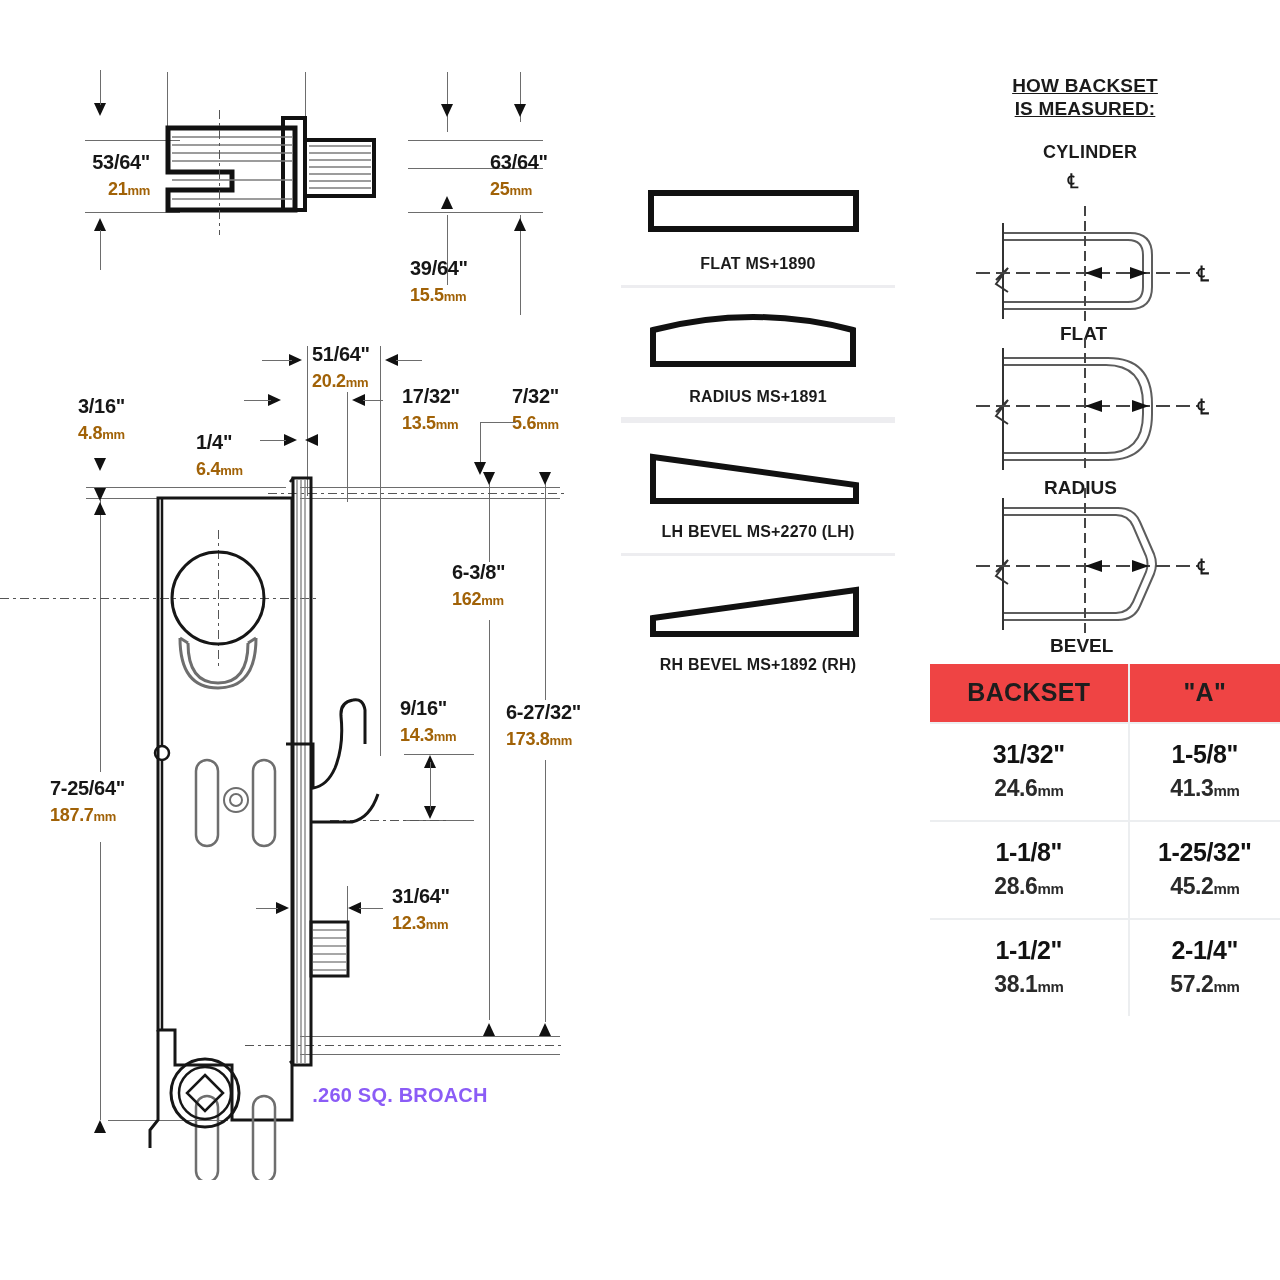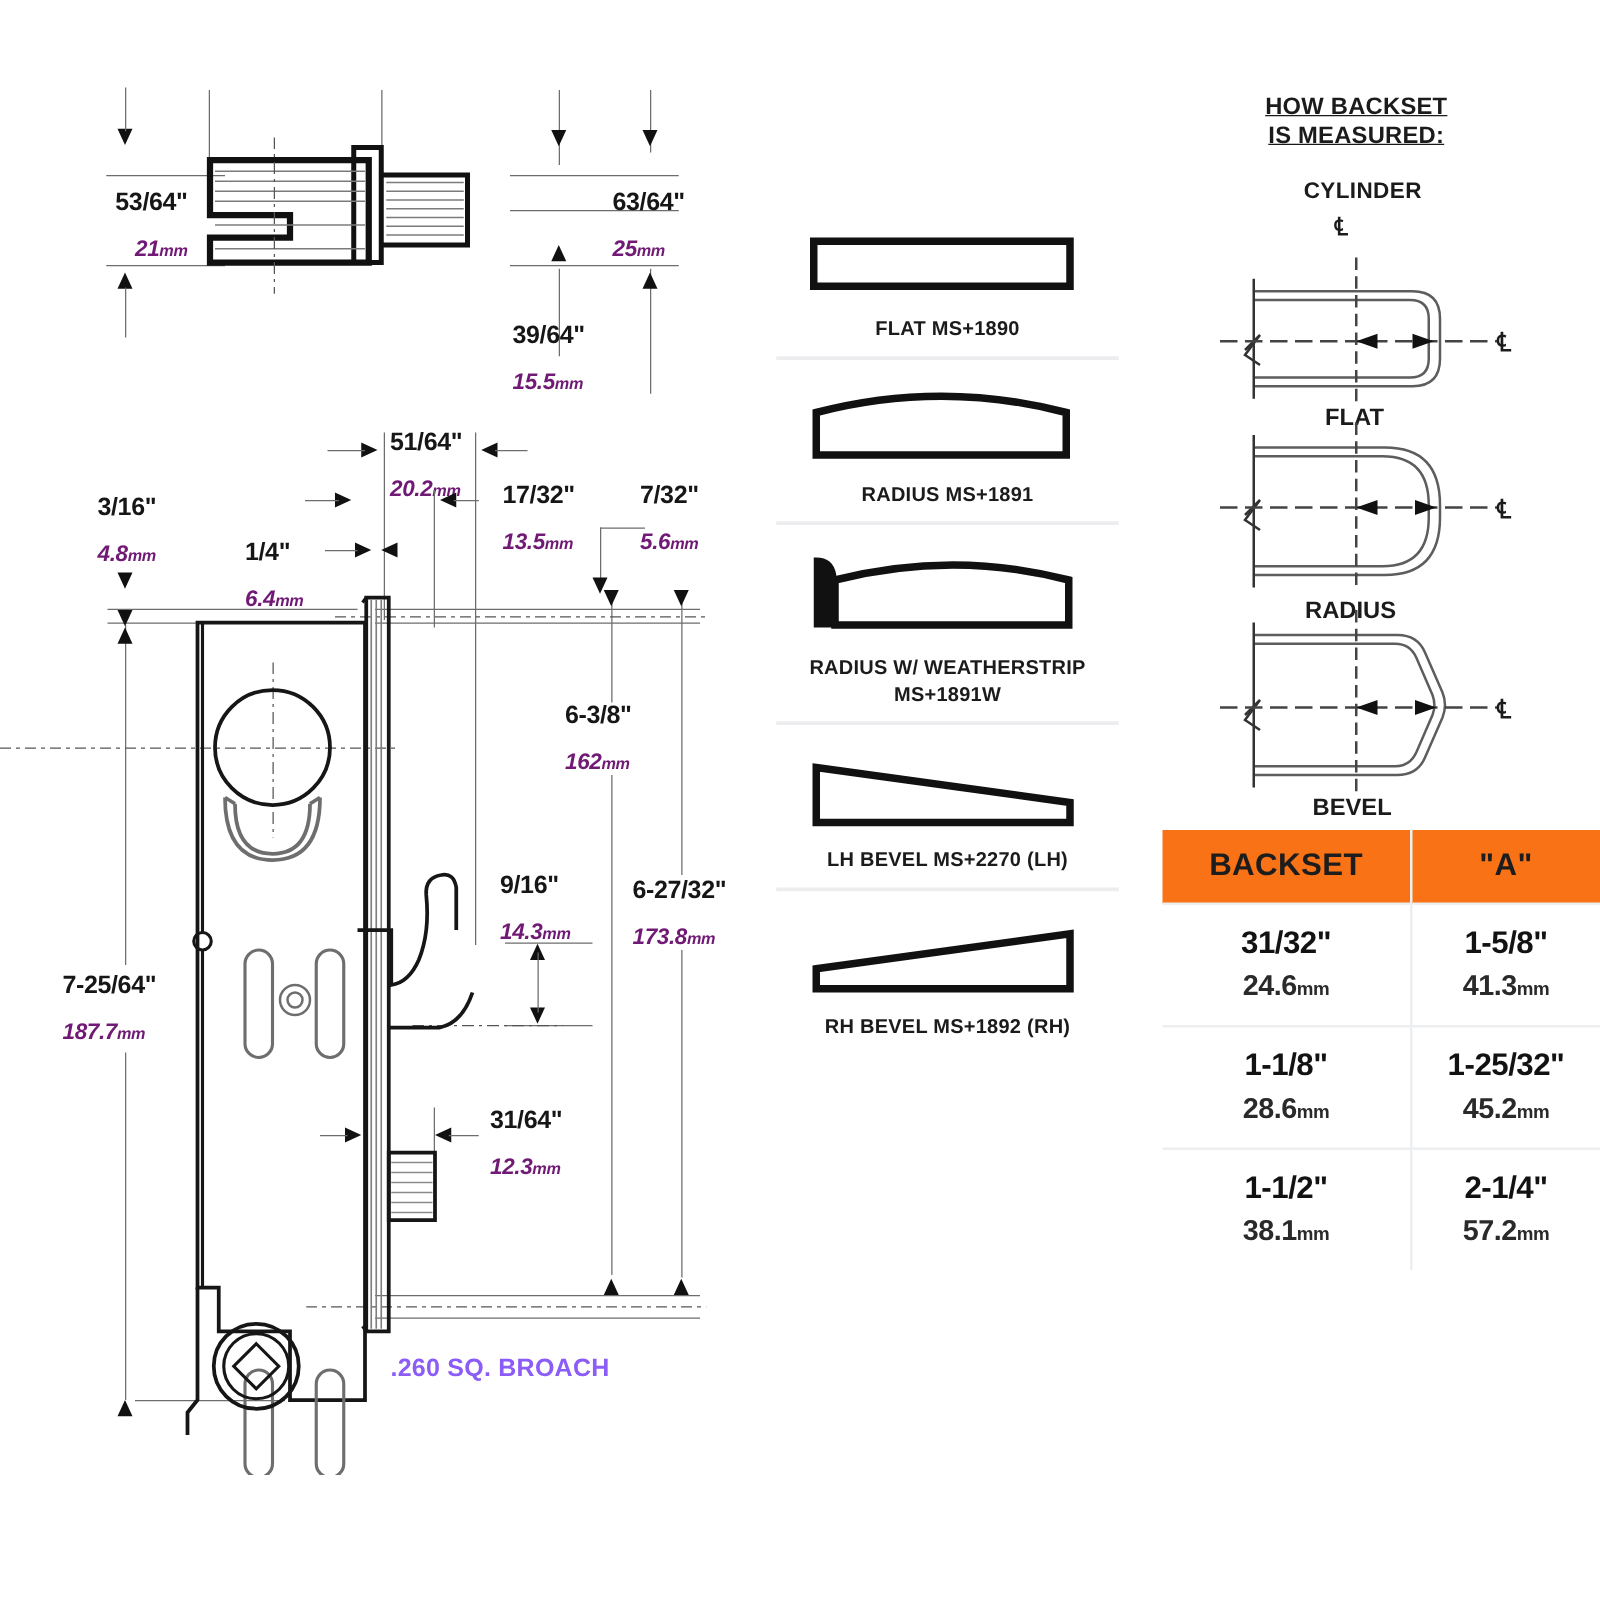--- a/index.html
+++ b/index.html
@@ -9,21 +9,21 @@
     font-family:"Liberation Sans", sans-serif;
     color:#1a1a1a;
     position:relative;
     overflow:hidden;
   }
   .panel{position:absolute;}
 
   
   .dim{position:absolute;line-height:1.0;white-space:nowrap;}
   .dim .inch{font-weight:bold;font-size:20px;color:#161616;letter-spacing:-0.3px;}
-  .dim .mm{font-weight:bold;font-size:18px;color:#701a75;letter-spacing:-0.3px;display:block;margin-top:18px;font-style:italic;}
+  .dim .mm{font-weight:bold;font-size:18px;color:#a16207;letter-spacing:-0.3px;display:block;margin-top:8px;}
   .dim .mm .u{font-size:13px;}
   .dim.r{text-align:right;}
 
   
   .ln{position:absolute;background:#6d6d6d;}
   .ln.h{height:1px;}
   .ln.v{width:1px;}
 
   
   .ar{position:absolute;width:0;height:0;}
@@ -52,21 +52,21 @@
   
   #backset-how{position:absolute;left:995px;top:75px;width:180px;text-decoration:underline;}
   .bh-title{font-weight:bold;font-size:19px;color:#1b1b1b;line-height:1.2;letter-spacing:0.2px;}
   .bs-label{position:absolute;font-weight:bold;font-size:18px;color:#1b1b1b;letter-spacing:0.3px;}
   .cl-sym{position:absolute;font-weight:bold;font-size:20px;color:#1b1b1b;font-family:"Liberation Serif",serif;}
 
   
   #backset-table{position:absolute;left:930px;top:664px;width:350px;}
   #backset-table table{border-collapse:collapse;width:100%;}
   #backset-table th{
-    background:#f97316;font-weight:bold;font-size:25px;color:#1d1d1d;
+    background:#ef4444;font-weight:bold;font-size:25px;color:#1d1d1d;
     padding:14px 0 15px 0;text-align:center;letter-spacing:0.3px;
     border-bottom:1px solid #fff;
   }
   #backset-table td{
     text-align:center;padding:16px 0 18px 0;border-top:2px solid #eceef0;vertical-align:middle;
   }
   #backset-table td .inch{display:block;font-weight:bold;font-size:25px;color:#121212;letter-spacing:-0.4px;}
   #backset-table td .mm{display:block;font-weight:bold;font-size:23px;color:#2a2a2a;margin-top:6px;letter-spacing:-0.4px;}
   #backset-table td .mm .u{font-size:15px;}
   #backset-table .vdiv{border-left:2px solid #eceef0;}
@@ -375,32 +375,20 @@
   <div class="fp-item">
     <div class="fp-shape">
       <svg width="290" height="78" style="position:absolute;left:0;top:0;">
         <path d="M40,28 Q140,2 240,28 L240,62 L40,62 Z" fill="#ffffff" stroke="#111" stroke-width="6"></path>
       </svg>
     </div>
     <div class="fp-cap">RADIUS MS+1891</div>
   </div>
   <div class="fp-sep"></div>
 
-  <div class="fp-item">
-    <div class="fp-shape" style="height:84px;">
-      <svg width="290" height="84" style="position:absolute;left:0;top:0;">
-        <path d="M55,30 Q150,6 242,30 L242,66 L55,66 Z" fill="#ffffff" stroke="#111" stroke-width="6"></path>
-        <path d="M40,14 Q52,14 54,26 L54,66 L40,66 Z" fill="#111" stroke="#111" stroke-width="4"></path>
-      </svg>
-    </div>
-    <div class="fp-cap">
-      <div>RADIUS W/ WEATHERSTRIP</div>
-      <div>MS+1891W</div>
-    </div>
-  </div>
   <div class="fp-sep"></div>
 
   <div class="fp-item">
     <div class="fp-shape">
       <svg width="290" height="78" style="position:absolute;left:0;top:0;">
         <path d="M40,20 L243,48 L243,64 L40,64 Z" fill="#ffffff" stroke="#111" stroke-width="6"></path>
       </svg>
     </div>
     <div class="fp-cap">LH BEVEL MS+2270 (LH)</div>
   </div>

